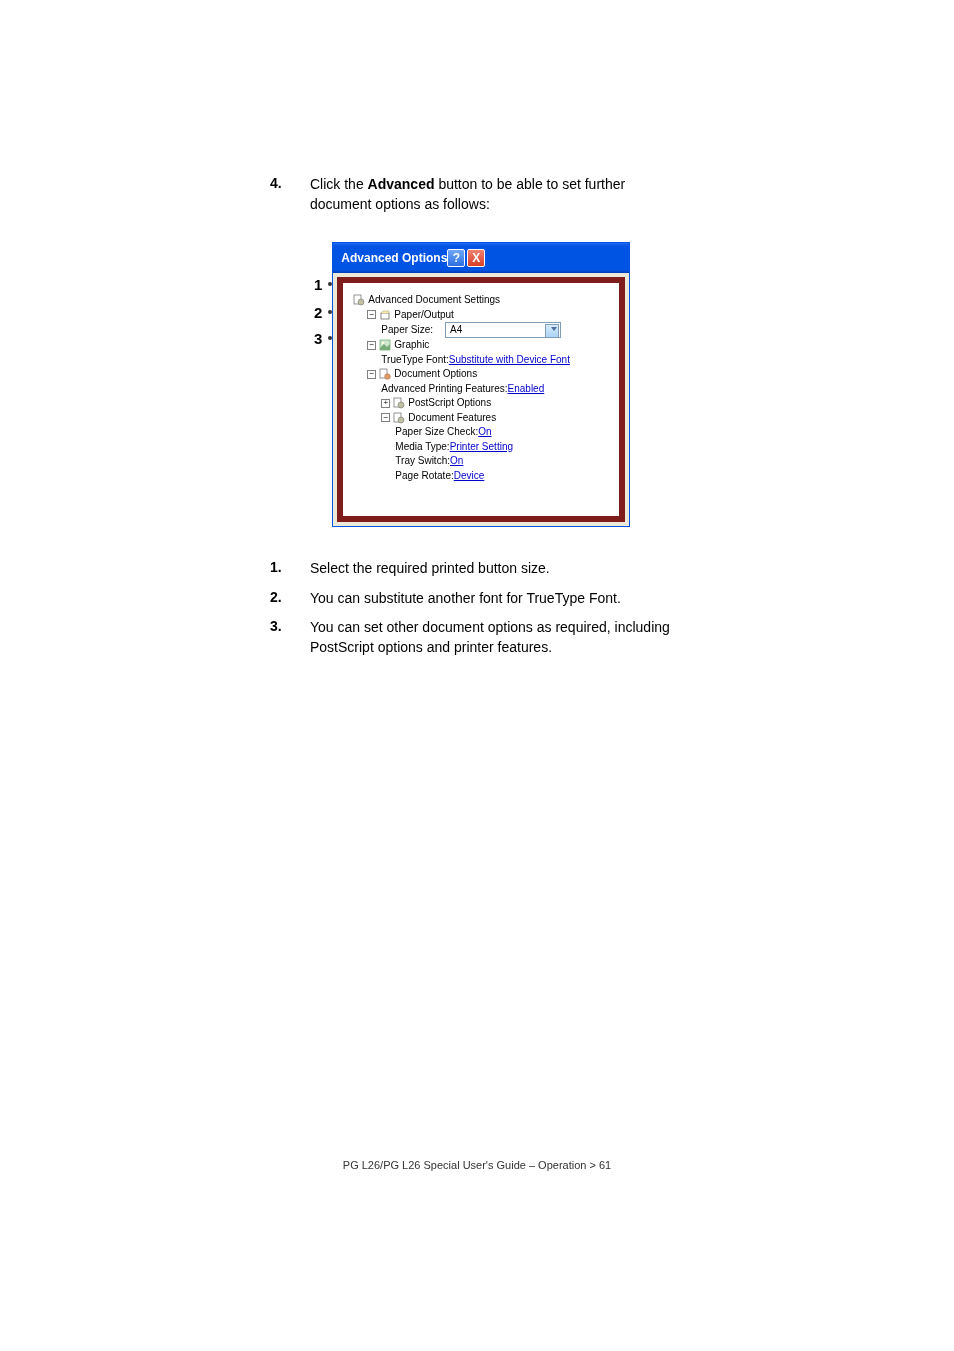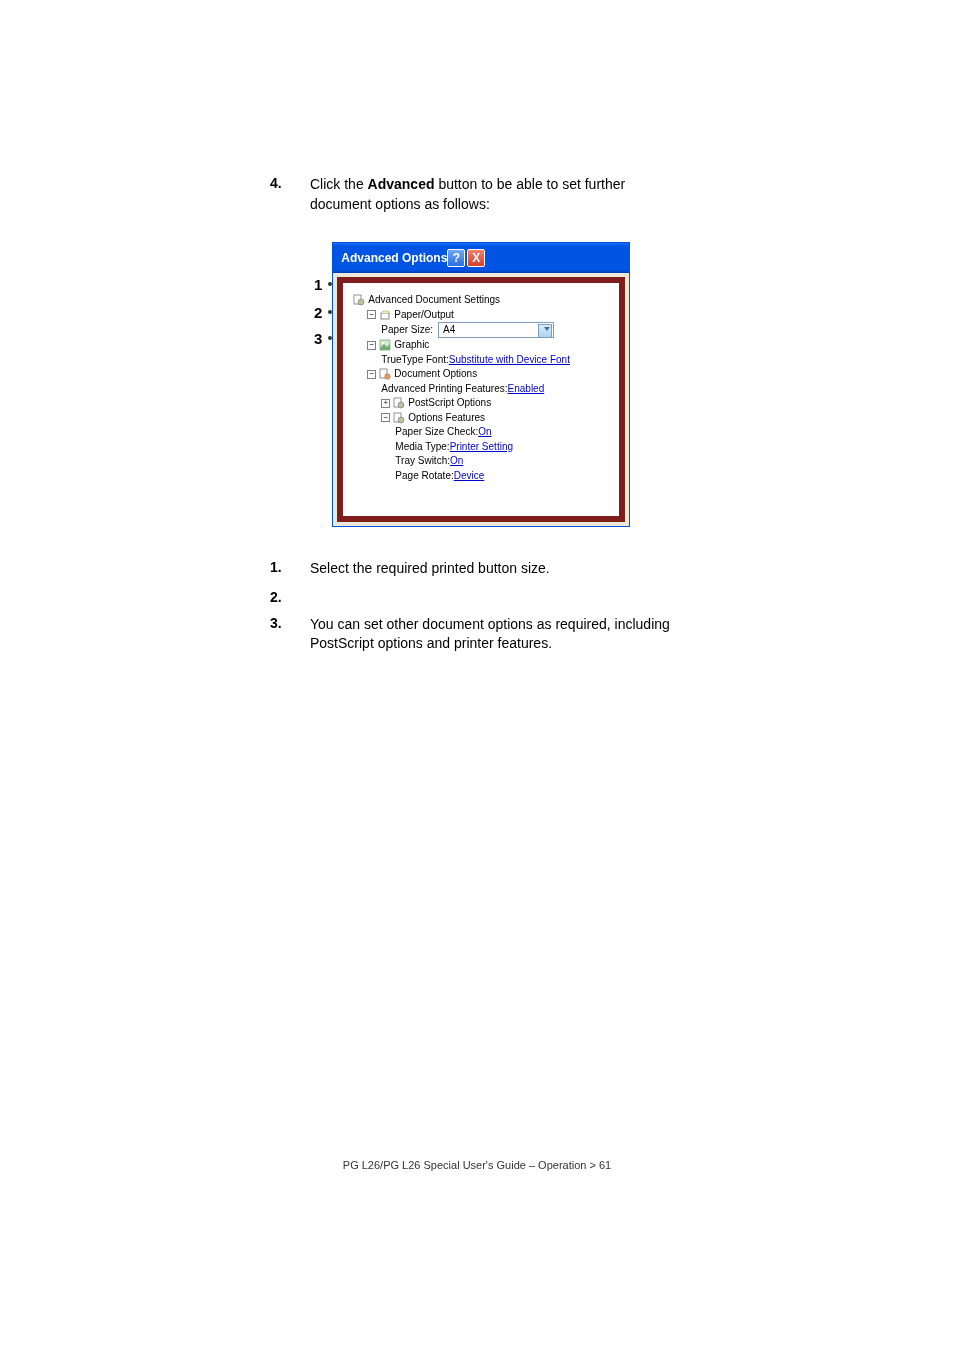--- a/index.html
+++ b/index.html
@@ -152,21 +152,21 @@
     .indent-2 { padding-left: 28px; }
     .indent-3 { padding-left: 42px; }
     .link-blue {
       color: #0000cc;
       text-decoration: underline;
     }
     .paper-select {
       border: 1px solid #7f9db9;
       background: #fff;
       padding: 1px 14px 1px 4px;
-      margin-left: 5px;
+      margin-left: 12px;
       position: relative;
       display: inline-flex;
       align-items: center;
       width: 116px;
       height: 16px;
       font-size: 10px;
     }
     .paper-select::after {
       content: "";
       position: absolute;
@@ -333,21 +333,21 @@
             <span>PostScript Options</span>
           </div>
           <div class="tree-row indent-2">
             <span class="expand-box">−</span>
             <span class="tree-icon">
               <svg width="12" height="12" viewBox="0 0 12 12">
                   <rect x="1" y="1" width="7" height="9" fill="#fff" stroke="#666" stroke-width="0.7"></rect>
                   <circle cx="8" cy="8" r="3" fill="#c0c0a0" stroke="#666" stroke-width="0.5"></circle>
                 </svg>
             </span>
-            <span>Options Features</span>
+            <span>Document Features</span>
           </div>
           <div class="tree-row indent-3">
             <span>Paper Size Check: </span>
             <span class="link-blue">On</span>
           </div>
           <div class="tree-row indent-3">
             <span>Media Type: </span>
             <span class="link-blue">Printer Setting</span>
           </div>
           <div class="tree-row indent-3">
@@ -364,20 +364,21 @@
     </div>
   </div>
 
   <div class="steps-lower">
     <div class="step">
       <div class="step-num">1.</div>
       <div class="step-text">Select the required printed button size.</div>
     </div>
     <div class="step">
       <div class="step-num">2.</div>
+      <div class="step-text">You can substitute another font for TrueType Font.</div>
     </div>
     <div class="step">
       <div class="step-num">3.</div>
       <div class="step-text">You can set other document options as required, including PostScript options and printer features.</div>
     </div>
   </div>
 </div>
 
 <div class="page-footer">PG L26/PG L26 Special User's Guide – Operation &gt; 61</div>
 

